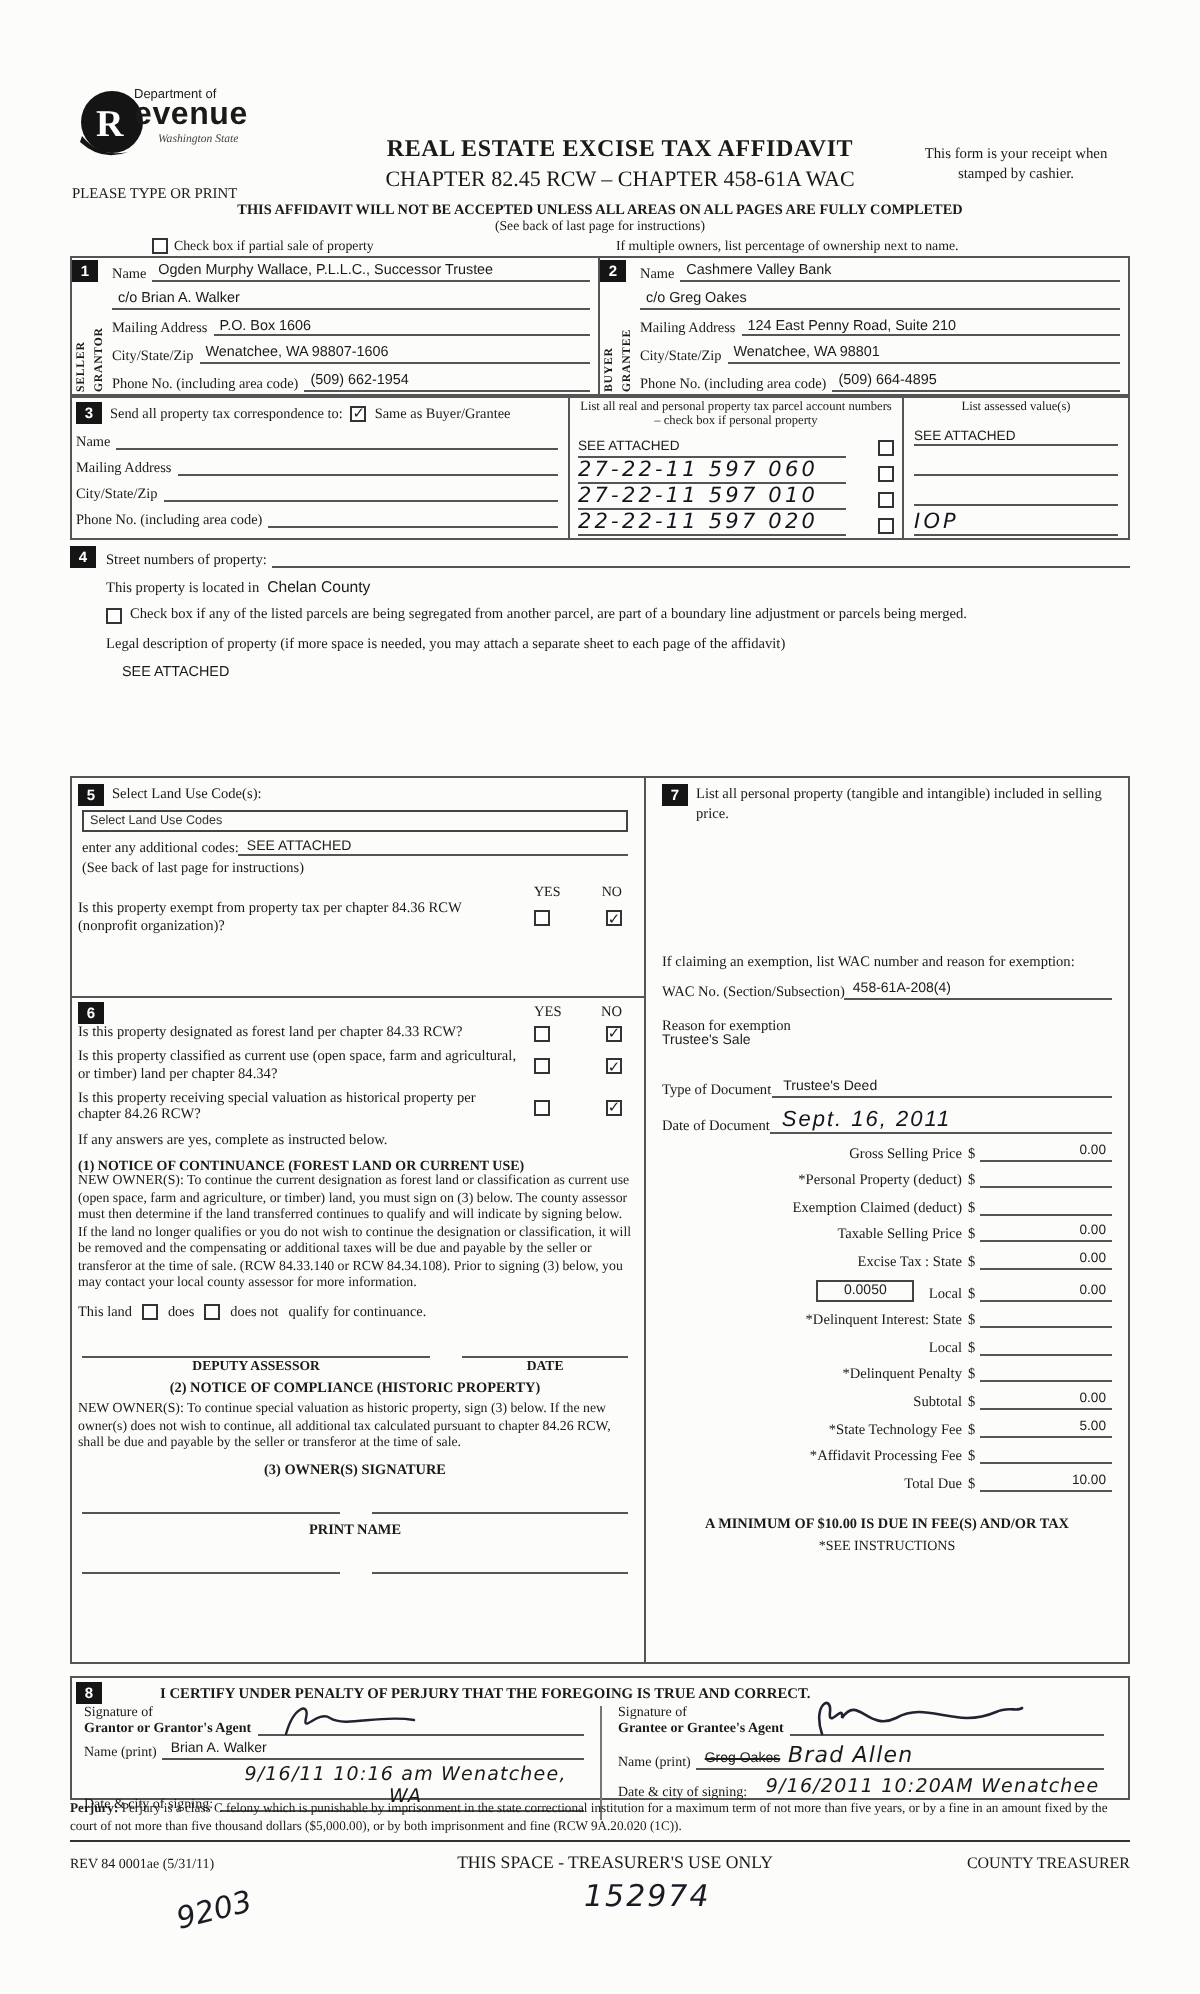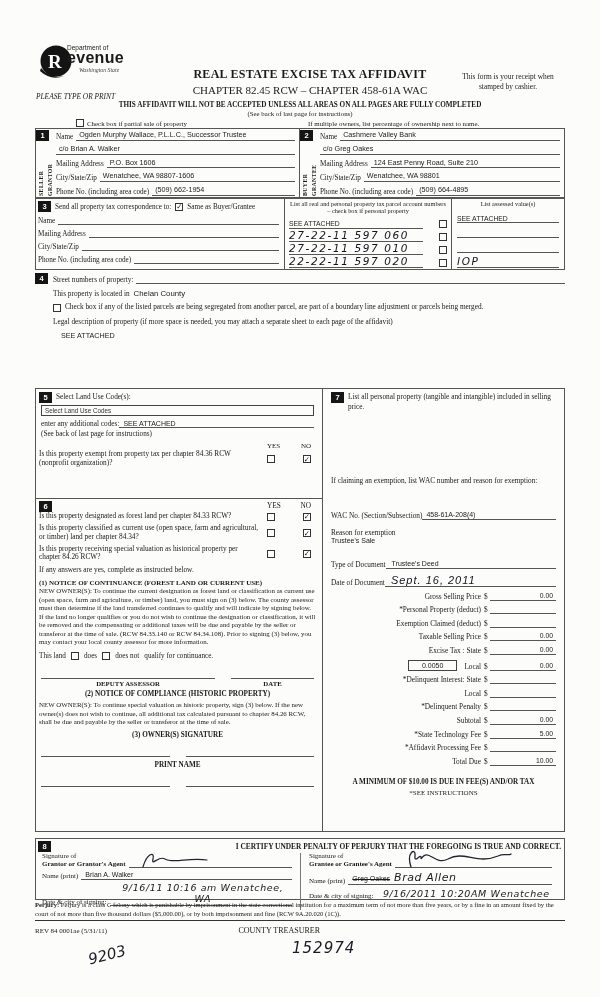--- a/index.html
+++ b/index.html
@@ -20,21 +20,21 @@
     width:8px; height:8px; border:1px solid #333; background:#fff;
     display:inline-flex; align-items:center; justify-content:center;
     font-family:"DejaVu Sans",sans-serif; font-size:7.5px; line-height:1; flex:0 0 auto;
   }
   
   .logo { position:absolute; top:44px; left:38px; display:flex; }
   .logo-txt { margin-left:-7px; }
   .logo-dept { font-family:"Liberation Sans",sans-serif; font-size:6.5px; }
   .logo-rev  { font-family:"Liberation Sans",sans-serif; font-size:16px; font-weight:bold; margin-top:-2px; letter-spacing:0.3px;}
   .logo-state{ font-size:5.8px; font-style:italic; margin-left:12px; color:#444;}
-  .please { position:absolute; top:92px; left:36px; font-size:7.4px;font-style:italic; }
+  .please { position:absolute; top:92px; left:36px; font-size:7.4px; }
   .titleblk { position:absolute; top:67px; left:158px; width:304px; text-align:center; }
   .title { font-size:12px; font-weight:bold; letter-spacing:0.3px; }
   .subtitle { font-size:11px; margin-top:2px; }
   .receipt { position:absolute; top:72px; left:452px; width:112px; font-size:7.4px; line-height:1.35; text-align:center; }
   .warn { position:absolute; top:101px; left:0; width:100%; text-align:center; font-weight:bold; font-size:7.2px; }
   .seeback { position:absolute; top:110px; left:0; width:100%; text-align:center; font-size:6.8px; }
   .partialrow { position:absolute; top:119px; left:76px; display:flex; gap:3px; align-items:center; font-size:6.9px; }
   .multi { position:absolute; top:120px; left:308px; font-size:6.9px; }
   
   .parties { position:absolute; top:128px; left:35px; width:530px; height:70px; border:1px solid #555; display:flex; }
@@ -89,29 +89,29 @@
   .dline { border-bottom:1px solid #555; height:10px; }
   .dl1 { flex:2.1; } .dl2 { flex:1; }
   .duallbl { display:flex; gap:16px; margin:1px 2px 3px 2px; font-size:6.8px; font-weight:bold; }
   .duallbl div { text-align:center; }
   
   .mrow { display:flex; align-items:flex-end; margin-bottom:4.6px; font-size:7.3px; }
   .mpre { flex:0 0 150px; display:flex; justify-content:flex-end; align-items:flex-end; gap:7px; white-space:nowrap; }
   .ratebox { border:1px solid #444; font-family:"Liberation Sans",sans-serif; font-size:7px; padding:1px 13px; }
   .mdol { margin:0 2px 0 3px; }
   .mline { flex:1; border-bottom:1px solid #555; text-align:right; font-family:"Liberation Sans",sans-serif; font-size:6.8px; padding:0 3px 1px 0; min-height:8px; }
-  .wacrow { display:flex; align-items:flex-end; margin-bottom:4px;margin-top:20px; }
+  .wacrow { display:flex; align-items:flex-end; margin-bottom:4px; }
   .wacrow .val { flex:1; border-bottom:1px solid #555; font-family:"Liberation Sans",sans-serif; font-size:7px; padding-left:4px; min-height:9px; }
   .docrow { display:flex; align-items:flex-end; margin-bottom:5px; }
   .docrow .val { flex:1; border-bottom:1px solid #555; font-family:"Liberation Sans",sans-serif; font-size:7px; padding-left:6px; min-height:9px; }
   .docrow .val.hand { font-size:11px; letter-spacing:1px; }
   
   .sec8 { position:absolute; top:838px; left:35px; width:530px; height:62px; border:1px solid #555; }
   .sec8head { display:flex; align-items:center; padding:2px 3px 0 2px; }
-  .certify { flex:1; text-align:right; font-weight:bold; font-size:7.4px;padding-left:29px; }
+  .certify { flex:1; text-align:left; font-weight:bold; font-size:7.4px;padding-left:29px; }
   .sec8cols { display:flex; padding:1px 4px 0 4px; }
   .s8col { width:50%; padding:0 8px 2px 2px; }
   .s8col.right { border-left:1px solid #777; padding-left:8px; }
   .s8row { display:flex; align-items:flex-end; font-size:7px; margin-bottom:2.5px; }
   .siglbl { line-height:1.1; white-space:nowrap; }
   .sigline { flex:1; border-bottom:1px solid #555; position:relative; height:13px; margin-left:3px; }
   .sigline svg { position:absolute; bottom:-3px; left:8px; }
   .s8line { flex:1; border-bottom:1px solid #555; margin-left:3px; padding:0 0 0.5px 4px; min-height:9px; font-family:"Liberation Sans",sans-serif; font-size:7px; }
   .strike { text-decoration: line-through; }
   .hand10 { font-family:"DejaVu Sans",sans-serif; font-style:italic; font-size:9.5px; letter-spacing:0.6px;text-align:center; }
@@ -551,18 +551,19 @@
       </div>
     </div>
   </div>
 
   <div class="perjury">
     <b>Perjury:</b>
     <span>Perjury is a class C felony which is punishable by imprisonment in the state correctional institution for a maximum term of not more than five years, or by a fine in an amount fixed by the court of not more than five thousand dollars ($5,000.00), or by both imprisonment and fine (RCW 9A.20.020 (1C)).</span>
   </div>
   <div class="footer">
     <span class="rev">REV 84 0001ae (5/31/11)</span>
+    <span class="tspace">THIS SPACE - TREASURER'S USE ONLY</span>
     <span class="ctreas">COUNTY TREASURER</span>
   </div>
   <div class="stamp1">9203</div>
   <div class="stamp2">152974</div>
 
 </div>
 
 </body></html>

